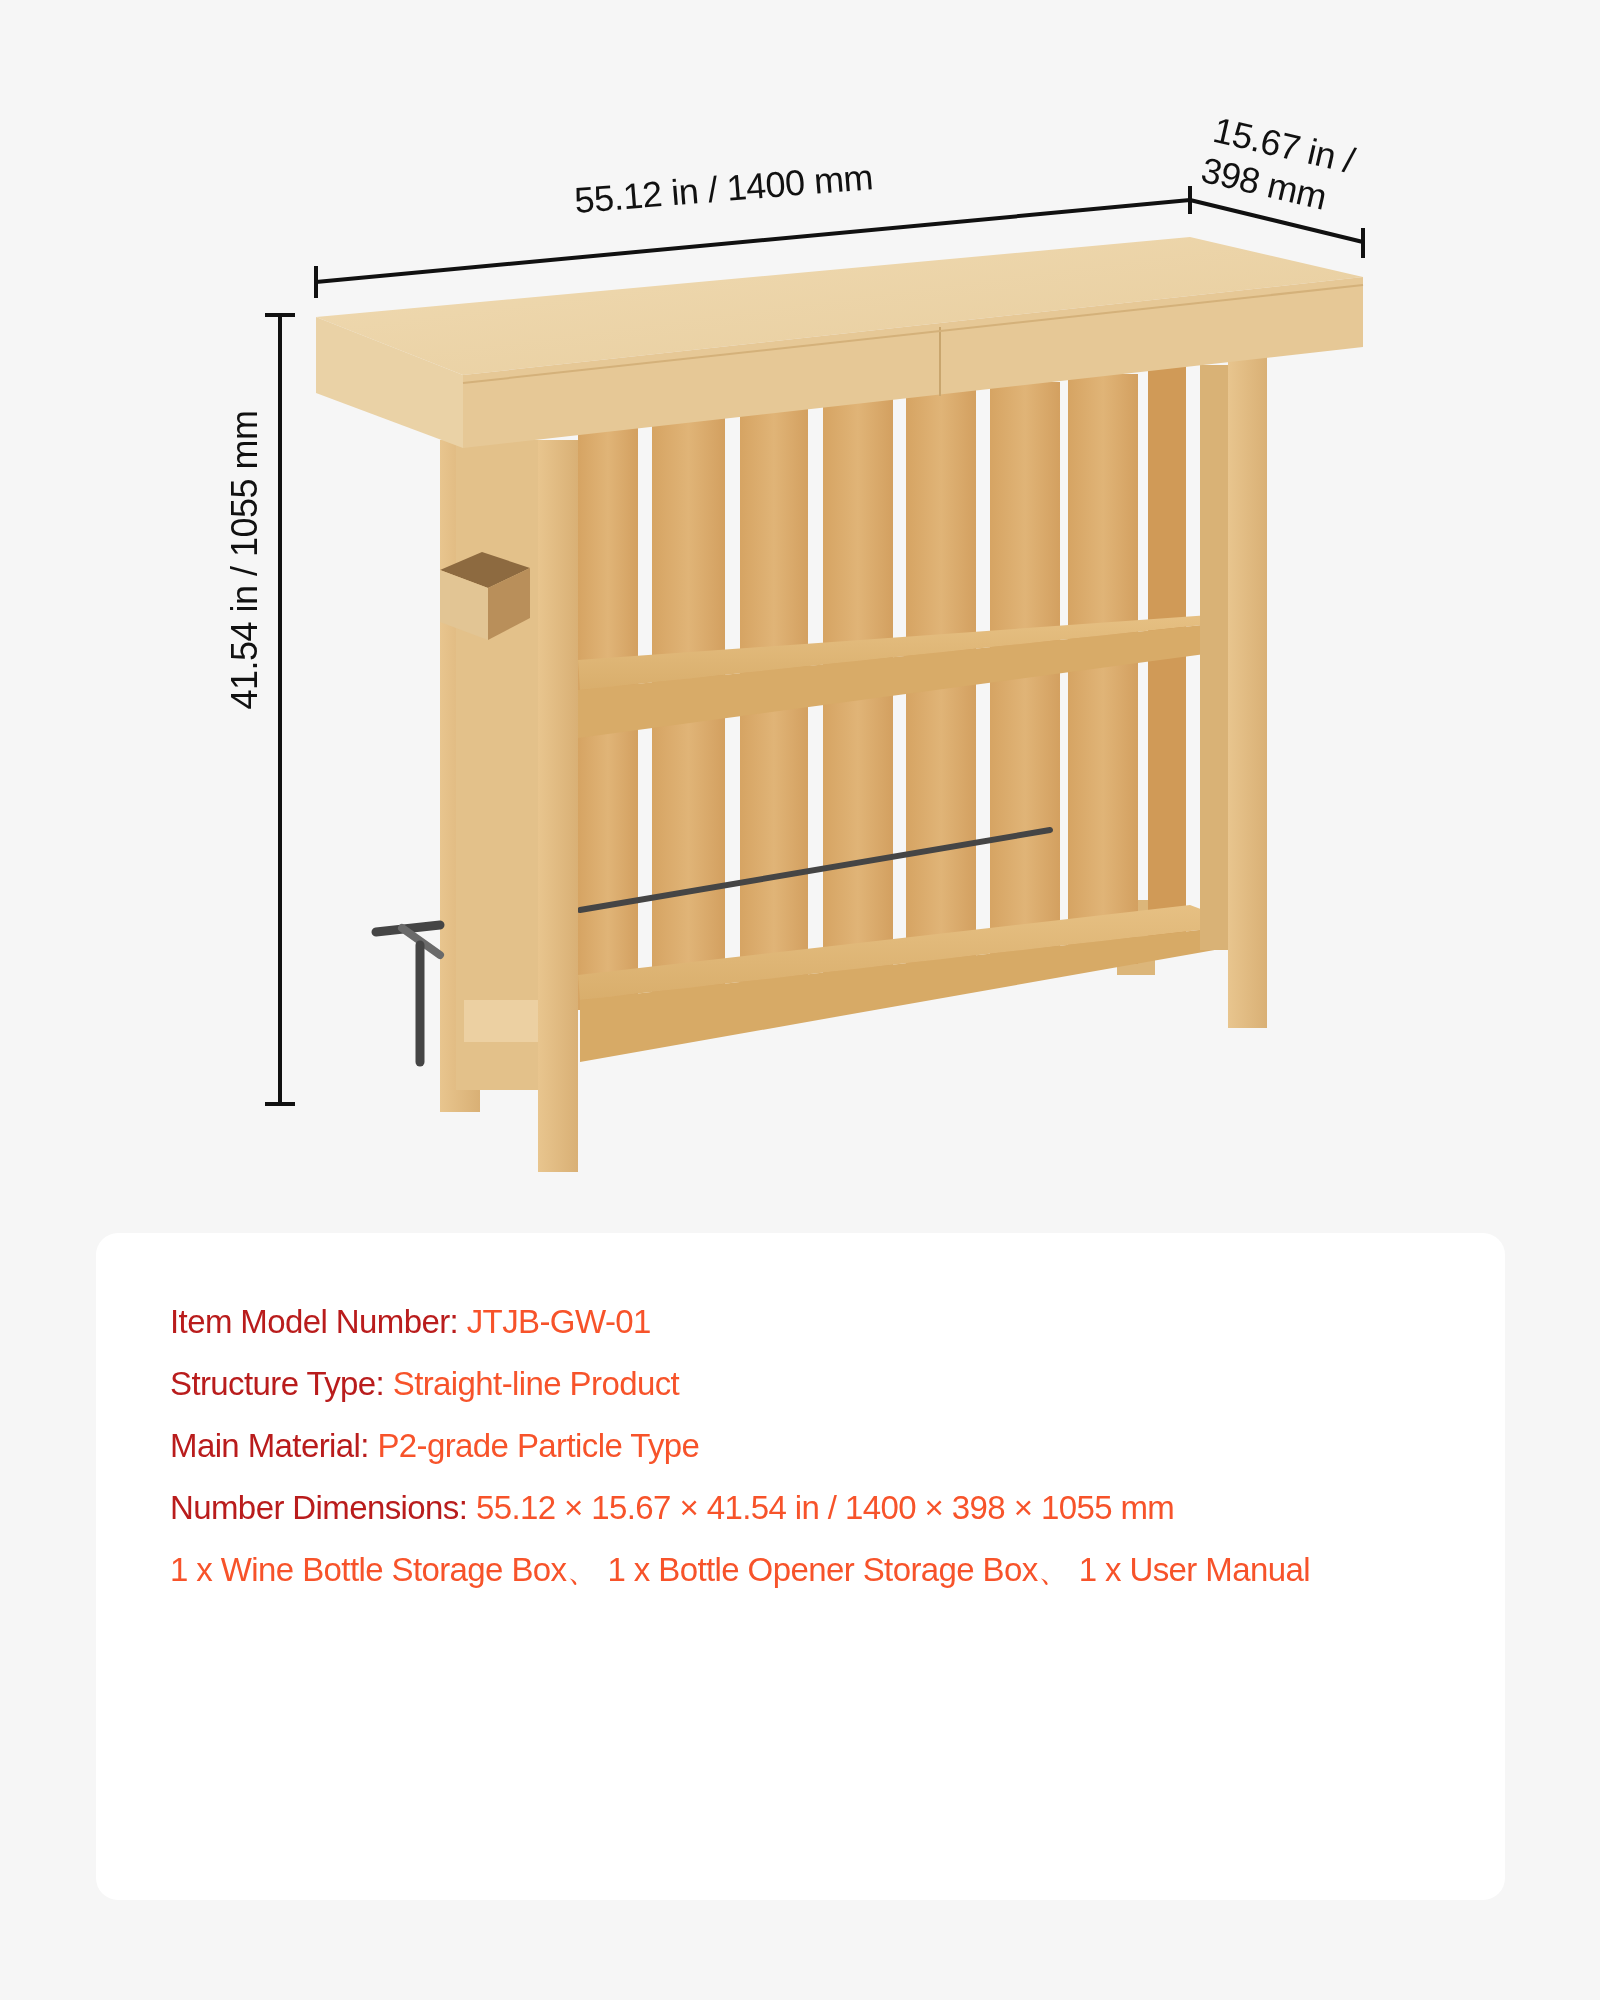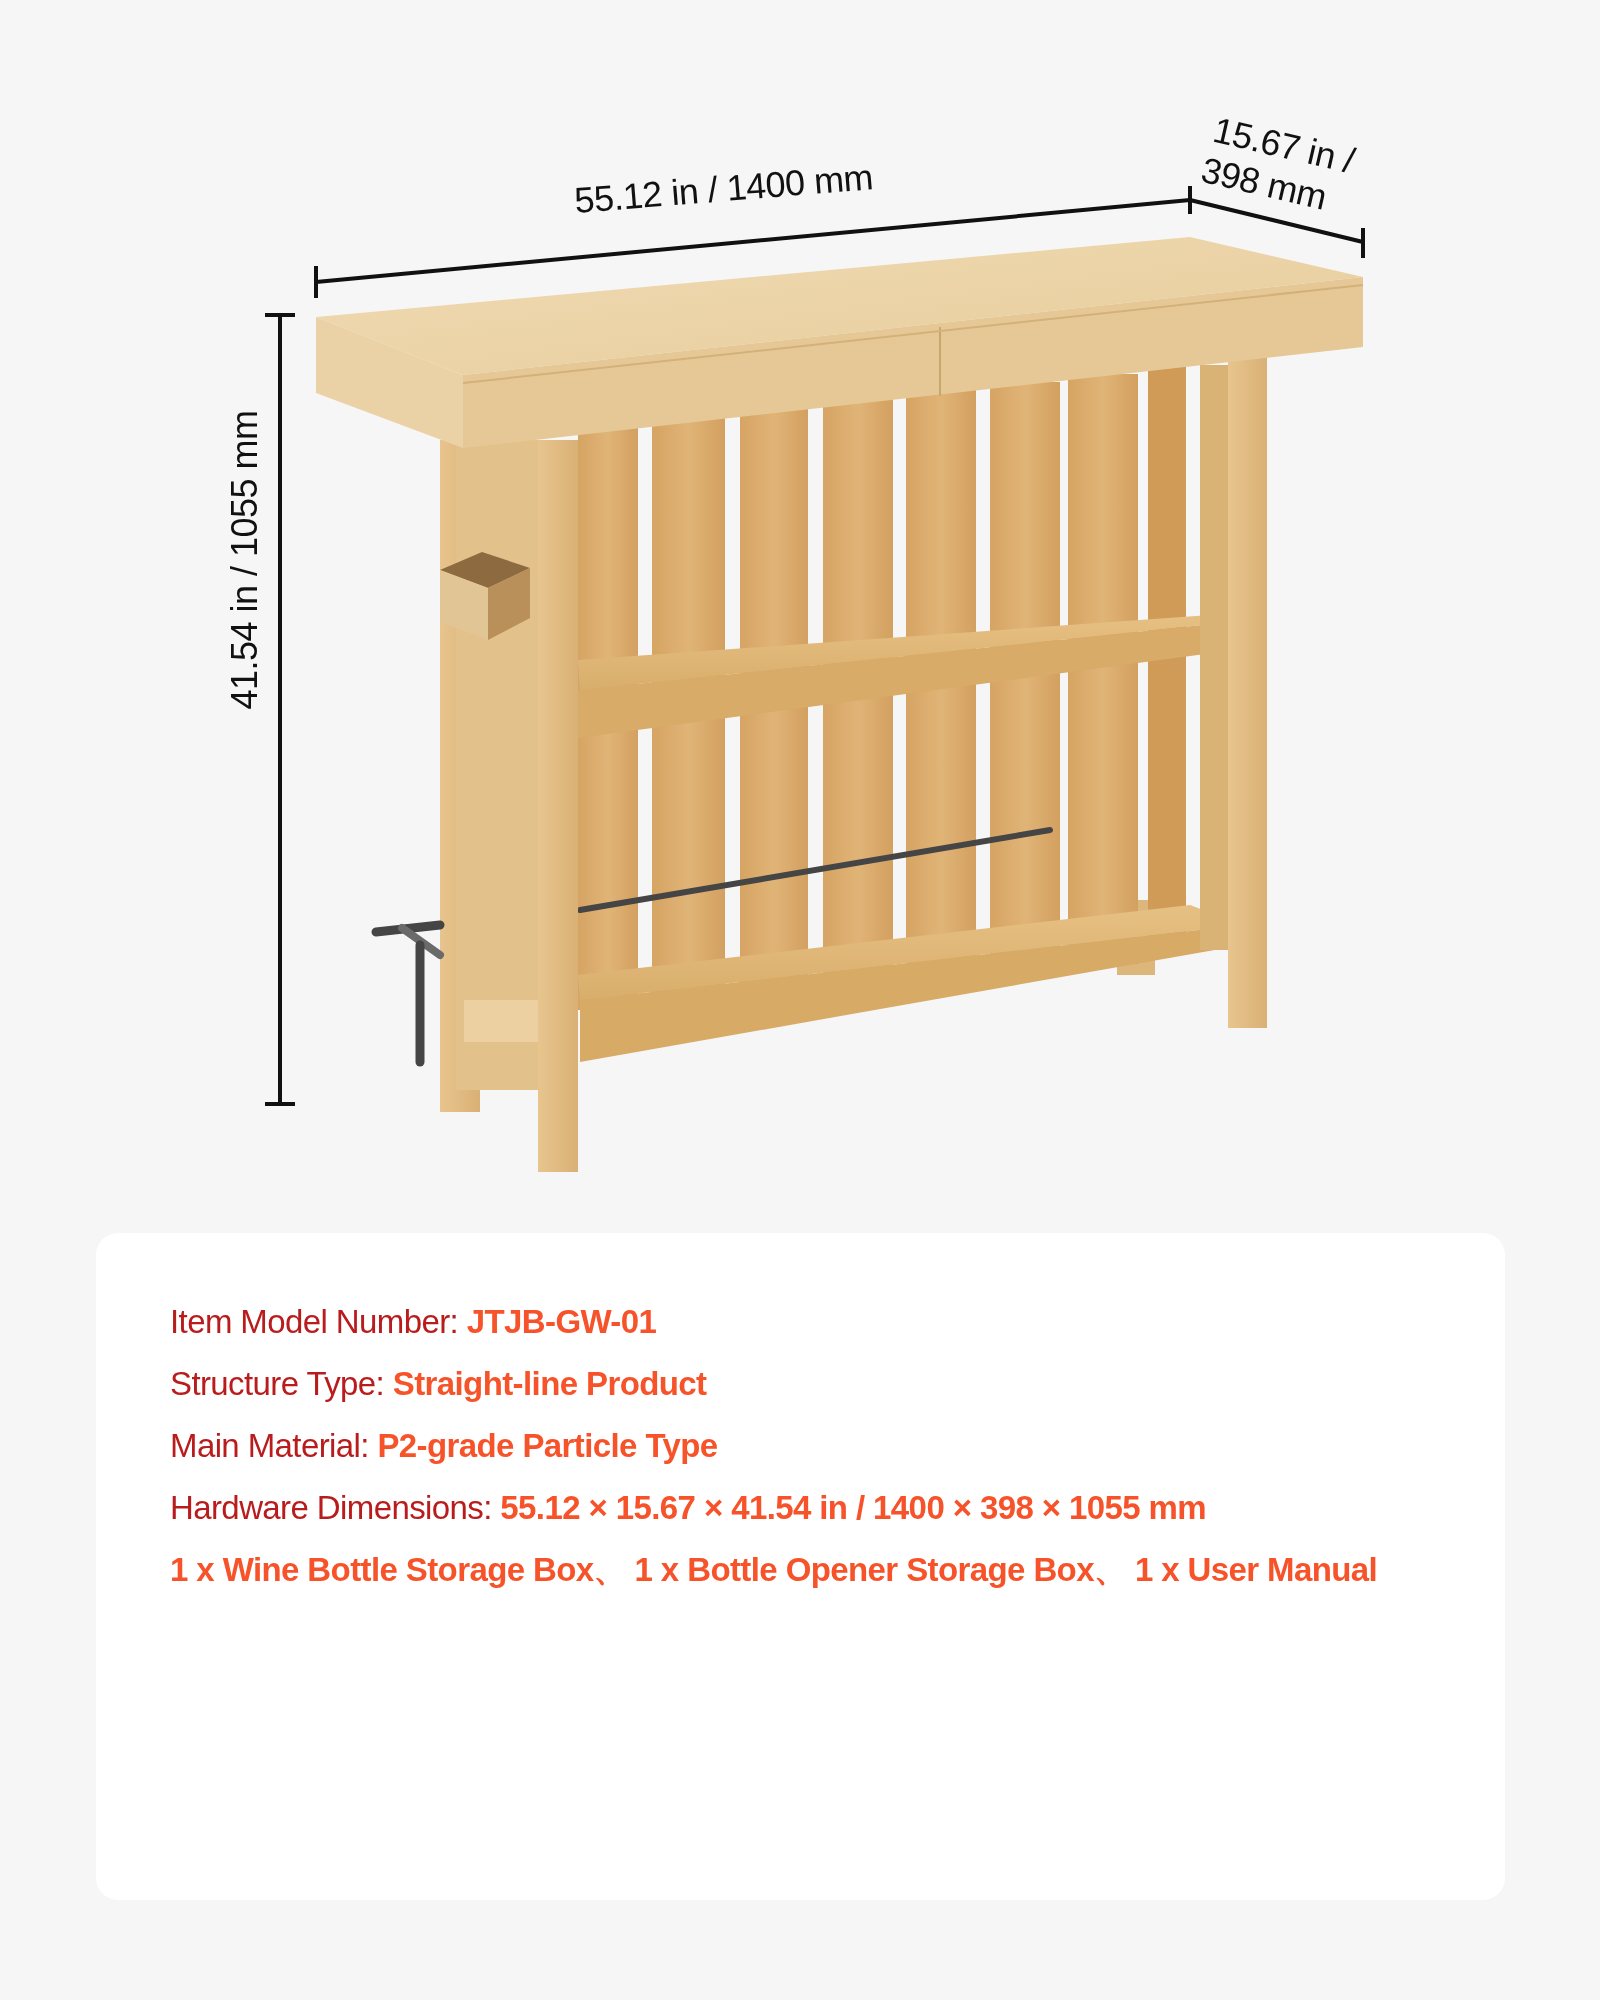--- a/index.html
+++ b/index.html
@@ -7,21 +7,21 @@
   .illus{position:absolute;left:0;top:0;width:1600px;height:1220px;}
   .dim-label{position:absolute;color:#111;font-family:"Liberation Sans",sans-serif;font-size:36px;white-space:nowrap;letter-spacing:-0.5px;line-height:1;}
   .dim-width{left:576px;top:183px;transform:rotate(-4.6deg);transform-origin:left bottom;}
   .dim-depth1{left:1218px;top:112px;transform:rotate(13deg);transform-origin:left top;}
   .dim-depth2{left:1206px;top:152px;transform:rotate(13deg);transform-origin:left top;}
   .dim-height{left:245px;top:560px;transform:translate(-50%,-50%) rotate(-90deg);}
   .spec-card{position:absolute;left:96px;top:1233px;width:1409px;height:667px;background:#ffffff;border-radius:22px;}
   .spec-list{position:absolute;left:74px;top:58px;margin:0;padding:0;list-style:none;}
   .spec-row{height:62px;line-height:62px;font-size:33px;white-space:nowrap;letter-spacing:-0.6px;}
   .spec-label{color:#b91c1c;font-weight:normal;}
-  .spec-value{color:#f7532a;font-weight:bold;}
+  .spec-value{color:#f7532a;font-weight:normal;}
 </style>
 </head>
 <body>
 
 <div class="illus">
   <svg width="1600" height="1220" viewBox="0 0 1600 1220">
     <defs>
       <linearGradient id="slatG" x1="0" x2="1" y1="0" y2="0">
         <stop offset="0" stop-color="#d6a463"></stop>
         <stop offset="0.5" stop-color="#e0b477"></stop>
@@ -106,16 +106,16 @@
   <div class="dim-label dim-depth1">15.67 in /</div>
   <div class="dim-label dim-depth2">398 mm</div>
   <div class="dim-label dim-height">41.54 in / 1055 mm</div>
 </div>
 
 <div class="spec-card">
   <ul class="spec-list">
     <li class="spec-row"><span class="spec-label">Item Model Number: </span><span class="spec-value">JTJB-GW-01</span></li>
     <li class="spec-row"><span class="spec-label">Structure Type: </span><span class="spec-value">Straight-line Product</span></li>
     <li class="spec-row"><span class="spec-label">Main Material: </span><span class="spec-value">P2-grade Particle Type</span></li>
-    <li class="spec-row"><span class="spec-label">Hardware Dimensions: </span><span class="spec-value">55.12 × 15.67 × 41.54 in / 1400 × 398 × 1055 mm</span></li>
+    <li class="spec-row"><span class="spec-label">Number Dimensions: </span><span class="spec-value">55.12 × 15.67 × 41.54 in / 1400 × 398 × 1055 mm</span></li>
     <li class="spec-row"><span class="spec-label"></span><span class="spec-value">1 x Wine Bottle Storage Box、 1 x Bottle Opener Storage Box、 1 x User Manual</span></li>
   </ul>
 </div>
 
 </body></html>

